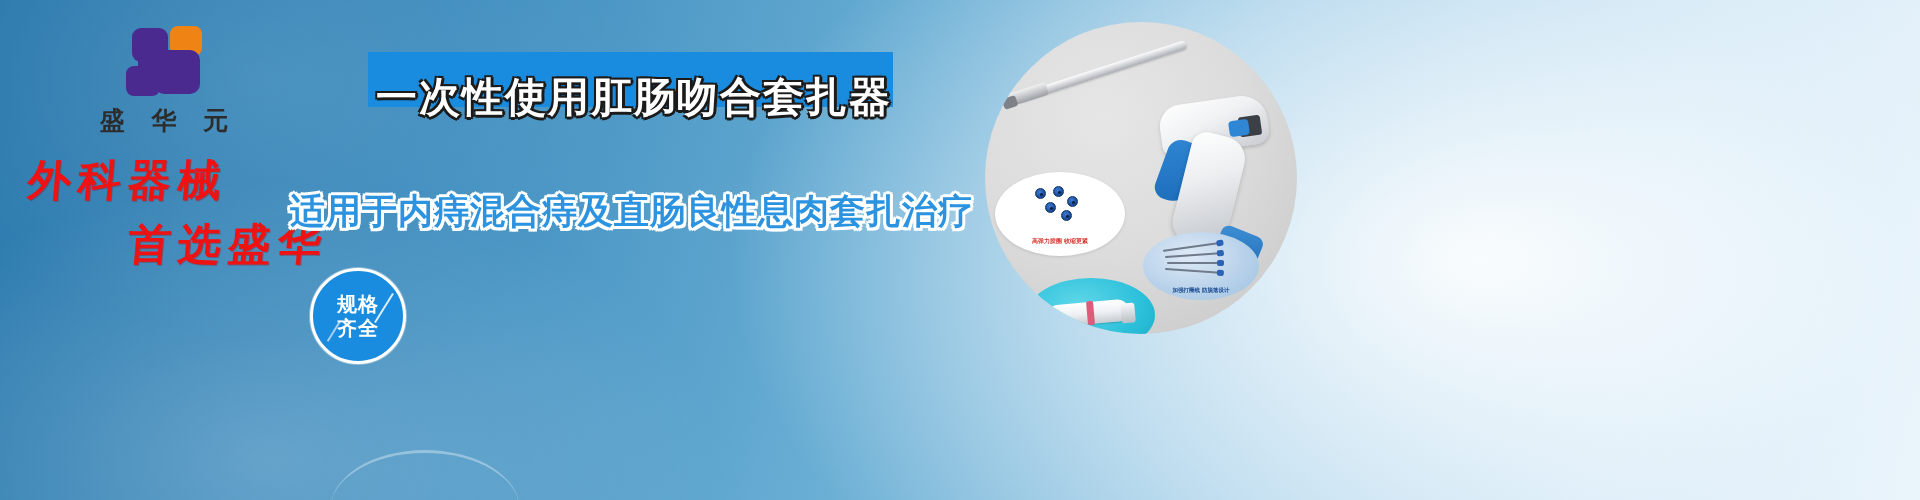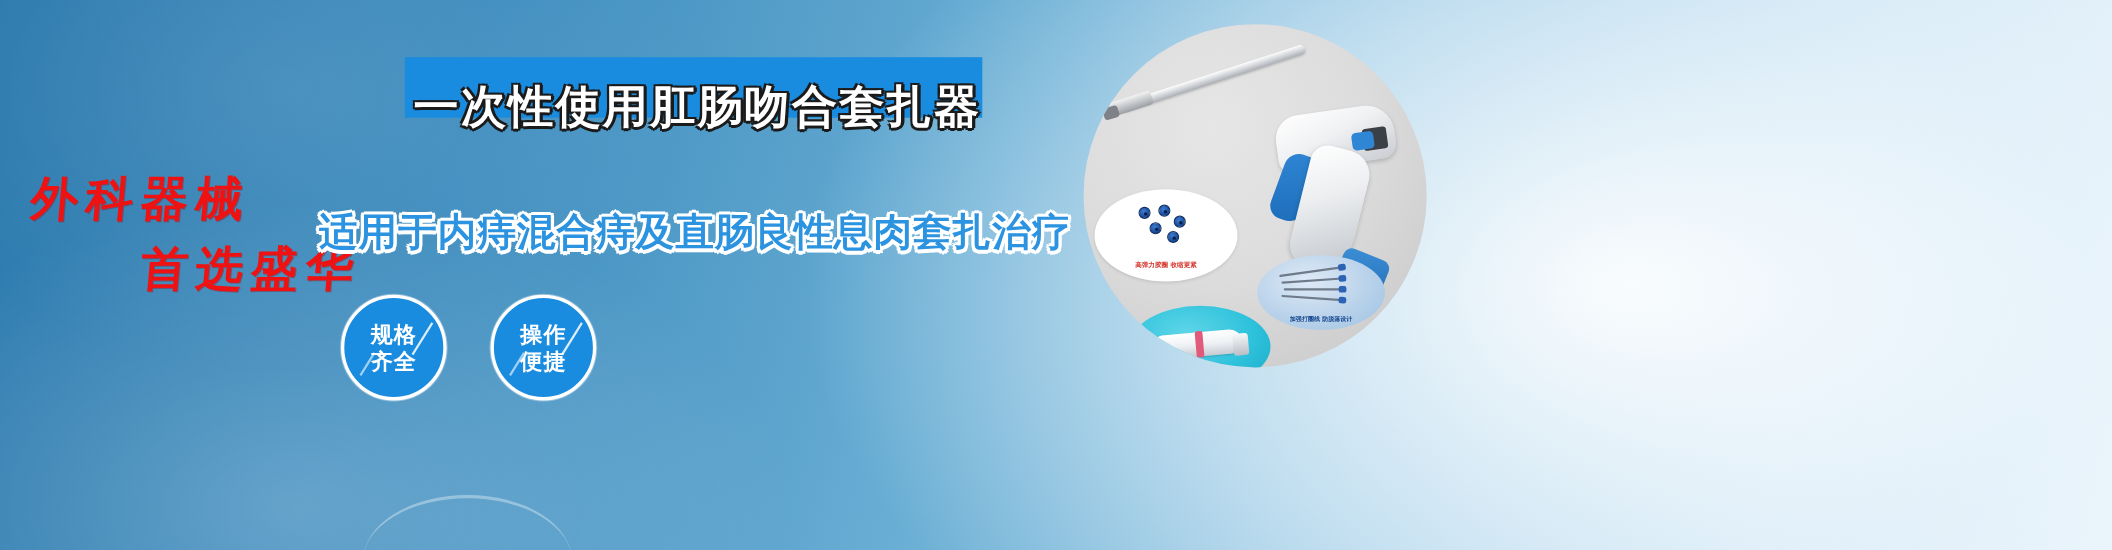--- a/index.html
+++ b/index.html
@@ -239,43 +239,47 @@
 </style>
 </head>
 <body>
 
 <div id="banner">
 
   <div class="glow-tl"></div>
   <div class="glow-bl"></div>
   <div class="arc-bl"></div>
 
+  <div id="logo-block">
+    <div class="logo-mark">
+      <div class="lm r1"></div>
+      <div class="lm r2"></div>
+      <div class="lm r3"></div>
+      <div class="lm r4"></div>
+      <div class="lm bar"></div>
+    </div>
+    <div class="logo-text">盛 华 元</div>
+  </div>
 
   <div id="slogan">
     <div class="slogan-line l1">外科器械</div>
     <div class="slogan-line l2">首选盛华</div>
   </div>
 
   <div id="headline-bar"></div>
   <div id="headline">一次性使用肛肠吻合套扎器</div>
 
   <div id="subtitle">适用于内痔混合痔及直肠良性息肉套扎治疗</div>
 
   <div id="features">
     <div class="feature">
       <div class="slash"></div>
       <div class="slash2"></div>
       <span>规格</span>
       <span>齐全</span>
-    </div>
-    <div class="feature">
-      <div class="slash"></div>
-      <div class="slash2"></div>
-      <span>操作</span>
-      <span>便捷</span>
     </div>
   </div>
 
   <div id="product">
     <div class="dev-shaft"></div>
     <div class="dev-tip"></div>
     <div class="dev-tip-end"></div>
     <div class="dev-body"></div>
     <div class="dev-dots"></div>
     <div class="dev-btn"></div>

